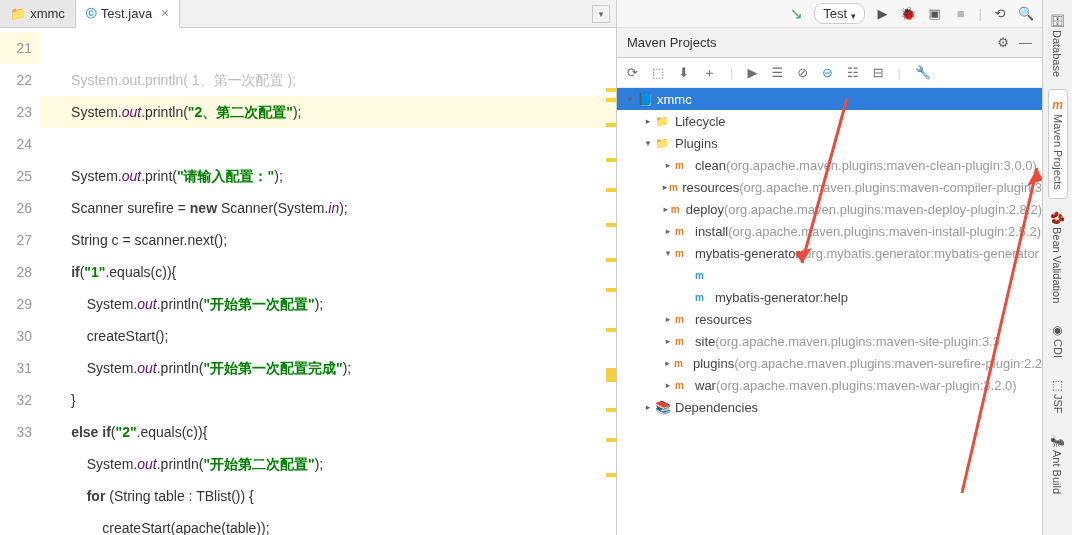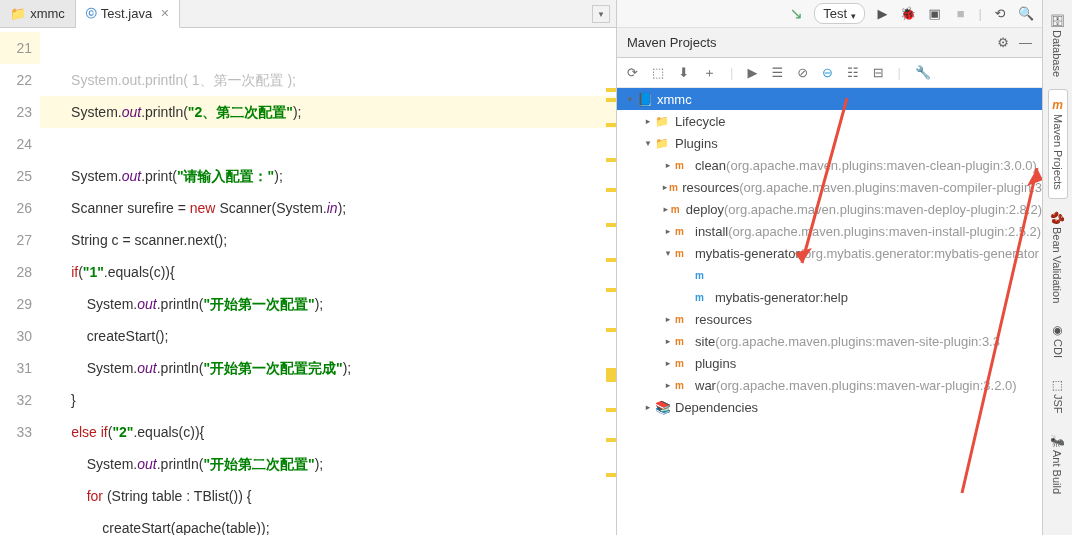--- a/index.html
+++ b/index.html
@@ -8,21 +8,21 @@
 .tabs { height:28px; display:flex; background:#f2f2f2; border-bottom:1px solid #ccc; align-items:stretch; }
 .tab { display:flex; align-items:center; padding:0 10px; border-right:1px solid #ccc; background:#e8e8e8; gap:4px; cursor:pointer; }
 .tab.active { background:#fff; border-bottom:1px solid #fff; margin-bottom:-1px; }
 .tab-close { color:#999; font-size:11px; padding-left:4px; }
 .dropdown-sq { width:18px; height:18px; border:1px solid #ccc; margin:5px 6px; display:flex; align-items:center; justify-content:center; font-size:9px; color:#666; }
 .code-area { flex:1; display:flex; font-family:Consolas,monospace; font-size:14px; overflow:hidden; }
 .gutter { width:40px; background:#fff; color:#999; text-align:right; padding-right:8px; padding-top:4px; line-height:32px; }
 .gutter .hl { background:#fffae0; color:#999; display:block; margin-right:-8px; padding-right:8px; }
 .code { flex:1; padding-top:4px; line-height:32px; white-space:pre; position:relative; }
 .code .hl { background:#fffae0; display:block; }
-.kw { color:#b91c1c; font-weight:normal; }
+.kw { color:#404040; font-weight:bold; }
 .fld { color:#660e7a; font-style:italic; }
 .str { color:#008000; font-weight:bold; }
 .mth { }
 .code-stripe { position:absolute; right:0; top:0; width:12px; height:100%; }
 .stripe-mark { position:absolute; right:0; width:10px; height:4px; background:#f4d03f; }
 .maven-panel { width:425px; height:535px; display:flex; flex-direction:column; background:#fff; }
 .top-toolbar { height:28px; display:flex; align-items:center; justify-content:flex-end; gap:10px; padding:0 8px; border-bottom:1px solid #e0e0e0; background:#f7f7f7; }
 .top-toolbar .ico { width:16px; height:16px; display:flex; align-items:center; justify-content:center; color:#555; cursor:pointer; }
 .run-cfg { border:1px solid #ccc; padding:2px 8px; border-radius:9px; display:flex; align-items:flex-end; gap:4px; background:#fff; }
 .play { color:#59a869; }
@@ -210,20 +210,21 @@
     <div class="node" style="padding-left:44px">
         <span class="arrow">▸</span>
         <span class="fld-ico maven-ico">m</span>
         <span>site</span>
         <span class="grey"> (org.apache.maven.plugins:maven-site-plugin:3.3</span>
       </div>
     <div class="node" style="padding-left:44px">
         <span class="arrow">▸</span>
         <span class="fld-ico maven-ico">m</span>
         <span>plugins</span>
+        <span class="grey"> (org.apache.maven.plugins:maven-surefire-plugin:2.2</span>
       </div>
     <div class="node" style="padding-left:44px">
         <span class="arrow">▸</span>
         <span class="fld-ico maven-ico">m</span>
         <span>war</span>
         <span class="grey"> (org.apache.maven.plugins:maven-war-plugin:3.2.0)</span>
       </div>
     <div class="node" style="padding-left:24px">
       <span class="arrow">▸</span>
       <span class="fld-ico" style="color:#888">📚</span>

